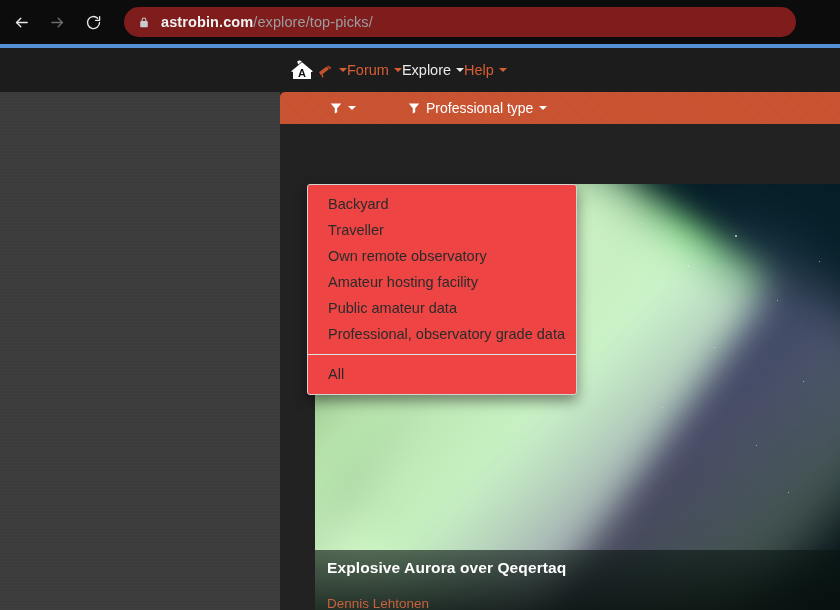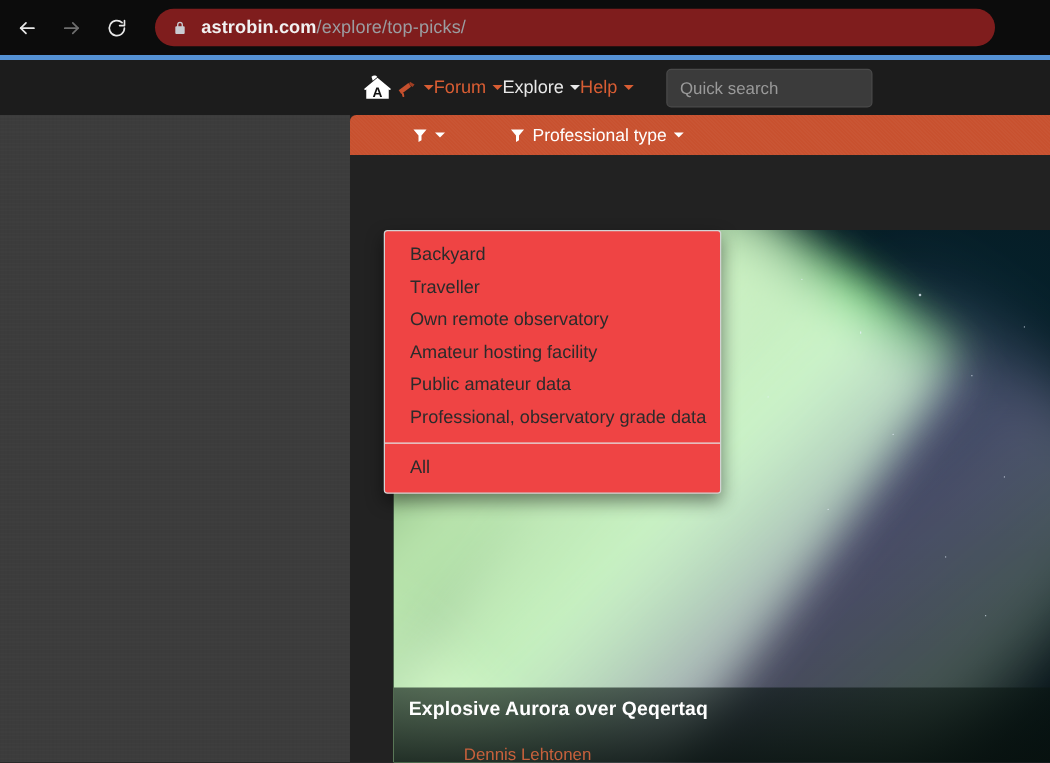--- a/index.html
+++ b/index.html
@@ -206,21 +206,21 @@
 
   .card-meta {
     position: absolute; left: 0; right: 0; bottom: 0; height: 62px;
     background: linear-gradient(180deg, rgba(10,22,18,.62), rgba(8,18,15,.88));
     padding: 9px 12px 0 12px; box-sizing: border-box;
   }
   .card-title {
     color: #ffffff; font-size: 15.5px; font-weight: 700; letter-spacing: .1px;
     margin: 0 0 19px 0;
   }
-  .card-author { color: #c8613c; font-size: 13.5px; margin-left: 44px; }
+  .card-author { color: #c8613c; font-size: 13.5px; }
 </style>
 </head>
 <body>
 
 <div id="root">
 
   <div class="browser-bar">
     <div class="nav-btn">
       <span>
         <svg width="17" height="17" viewBox="0 0 24 24" fill="none" stroke="#e8e8e8" stroke-width="1.9" stroke-linecap="round" stroke-linejoin="round">
@@ -294,23 +294,20 @@
         <div class="nav-item plain">
           <span>Explore</span>
           <span class="caret"></span>
         </div>
 
         <div class="nav-item brandish">
           <span>Help</span>
           <span class="caret"></span>
         </div>
 
-        <div class="quick-search">
-          <span>Quick search</span>
-        </div>
       </div>
     </div>
 
     <div class="filter-bar">
       <div class="filter-btn">
         <span class="funnel">
           <svg width="12" height="12" viewBox="0 0 16 16" fill="#ffffff">
             <path d="M1 2h14l-5.4 6.4v5.1l-3.2 1.9V8.4z"></path>
           </svg>
         </span>

